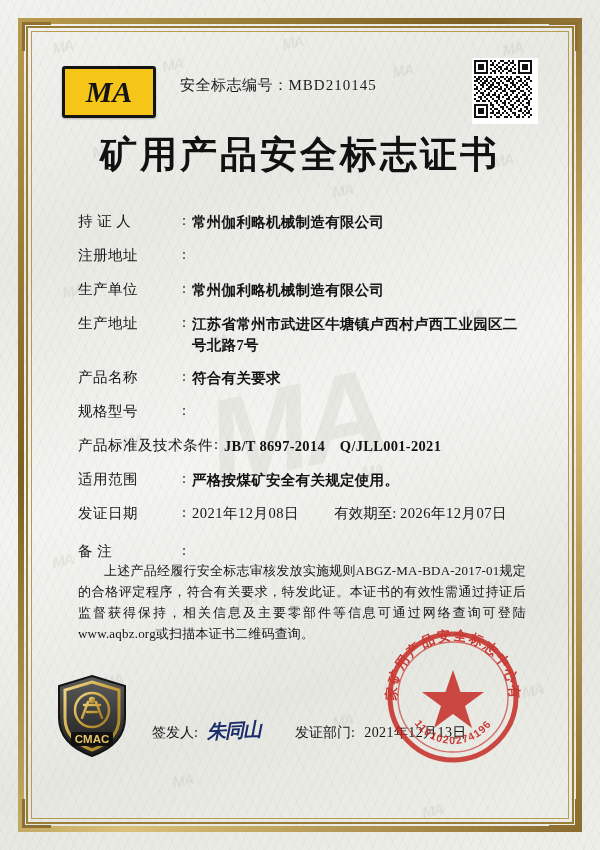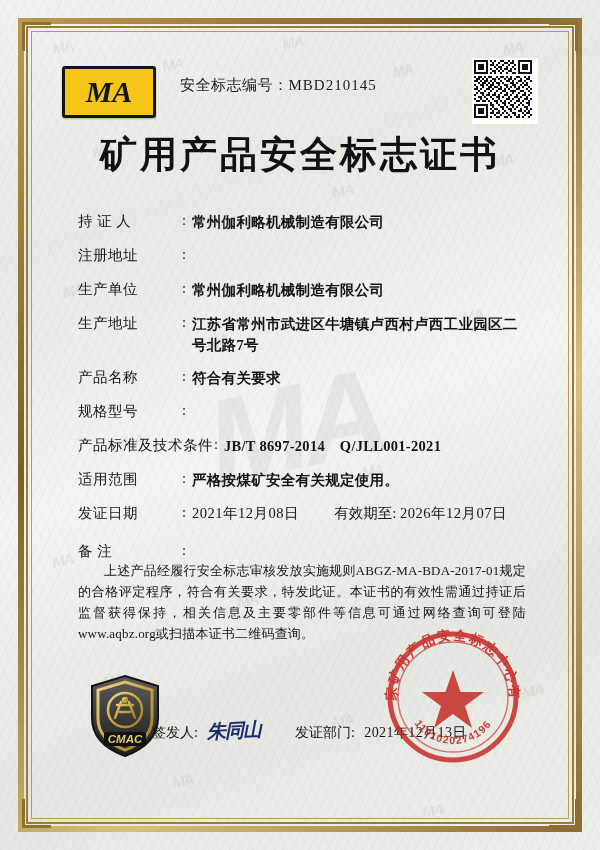--- a/index.html
+++ b/index.html
@@ -193,22 +193,22 @@
     font-family: "Liberation Serif", "DejaVu Serif", serif;
     text-align: justify;
     text-indent: 26px;
     letter-spacing: 0.2px;
     margin-top: 12px;
   }
 
   
   .cmac {
     position: absolute;
-    left: 88px; bottom: 92px;
-    width: 74px; height: 84px; font-style: italic;
+    left: 55px; bottom: 92px;
+    width: 74px; height: 84px;
   }
   .cmac svg { display: block; }
 
   
   .sign-row {
     position: absolute;
     left: 152px; bottom: 106px;
     width: 380px;
     font-size: 14px;
     color: #151515;

